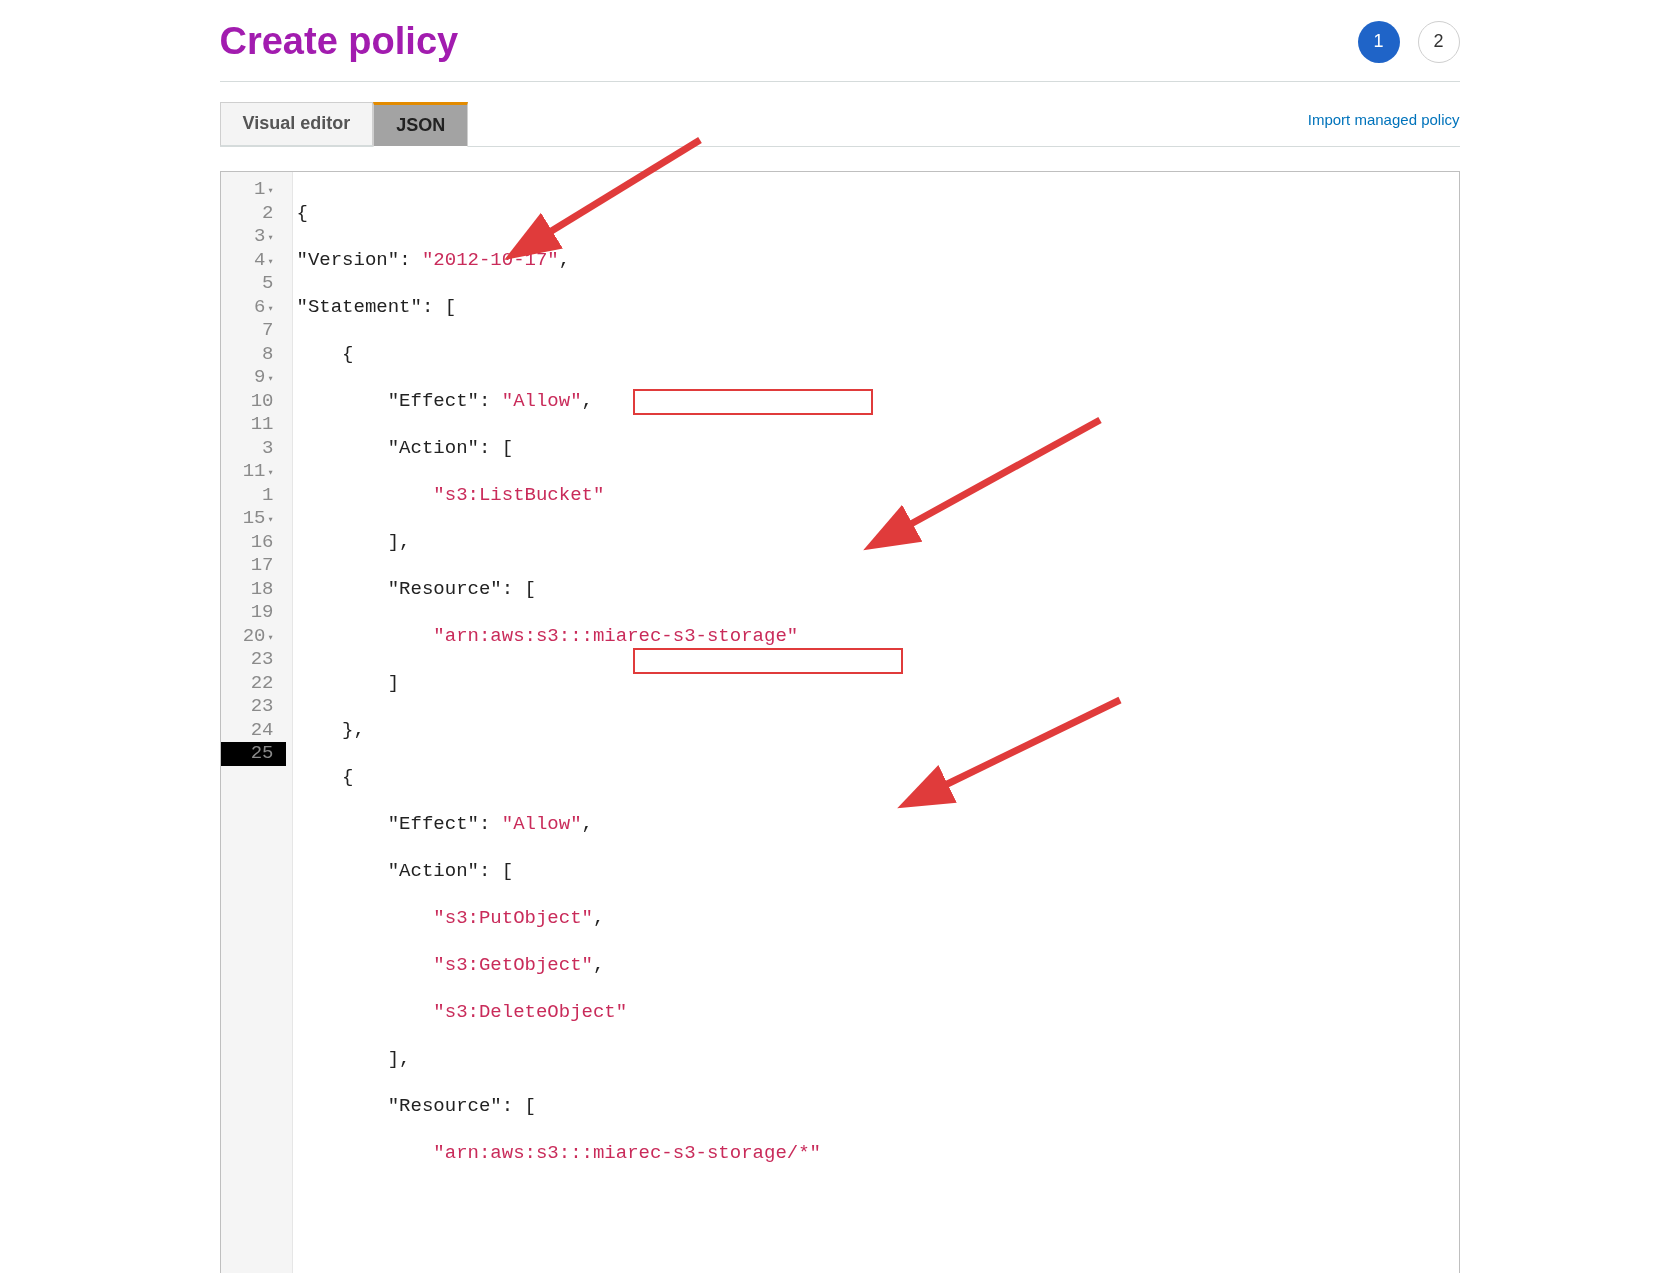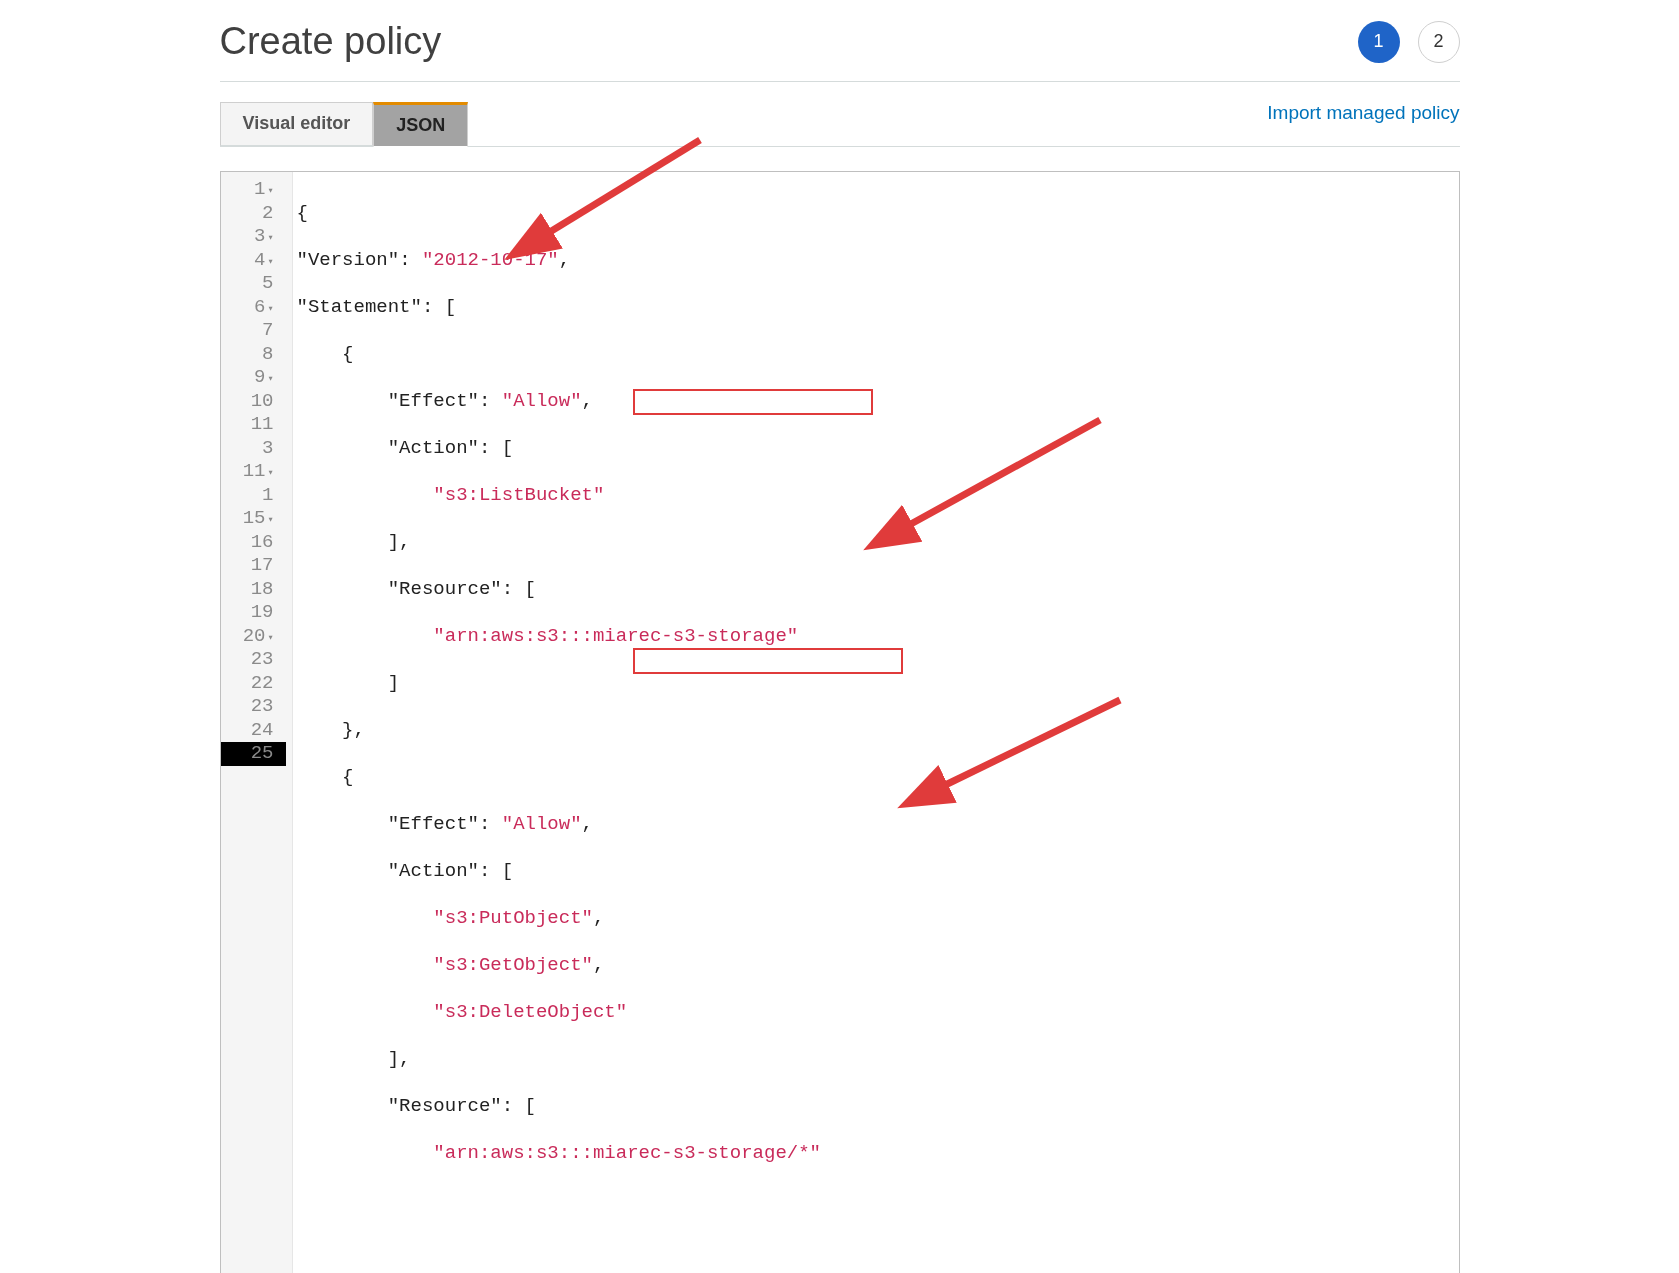--- a/index.html
+++ b/index.html
@@ -19,22 +19,22 @@
   .header-row {
     display: flex;
     align-items: center;
     justify-content: space-between;
     border-bottom: 1px solid #d5dbdb;
     padding-bottom: 18px;
     margin-bottom: 20px;
   }
   .page-title {
     font-size: 38px;
-    font-weight: 400;
-    color: #404040;
+    font-weight: 700;
+    color: #a21caf;
     margin: 0;
   }
   .steps {
     display: flex;
     gap: 18px;
     align-items: center;
   }
   .step {
     width: 42px;
     height: 42px;
@@ -60,21 +60,21 @@
     color: #16191f;
     margin: 0 0 28px 0;
   }
   .description a {
     color: #0073bb;
     text-decoration: none;
   }
 
   .tabs-row {
     display: flex;
-    align-items: flex-start;
+    align-items: center;
     justify-content: space-between;
     border-bottom: 1px solid #d5dbdb;
   }
   .tabs {
     display: flex;
   }
   .tab {
     padding: 10px 22px;
     font-size: 18px;
     font-weight: 700;
@@ -91,21 +91,21 @@
     background: #a3a3a3;
     border: 1px solid #cfcfcf;
     border-top: 3px solid #e38b00;
     border-bottom: 1px solid #ffffff;
     margin-bottom: -1px;
     color: #222222;
   }
   .import-link {
     color: #0073bb;
     text-decoration: none;
-    font-size: 19px;
+    font-size: 15px;
     padding-bottom: 10px;
     cursor: pointer;
   }
 
   .editor-wrap {
     border: 1px solid #bfbfbf;
     margin-top: 24px;
     position: relative;
     background: #ffffff;
   }

